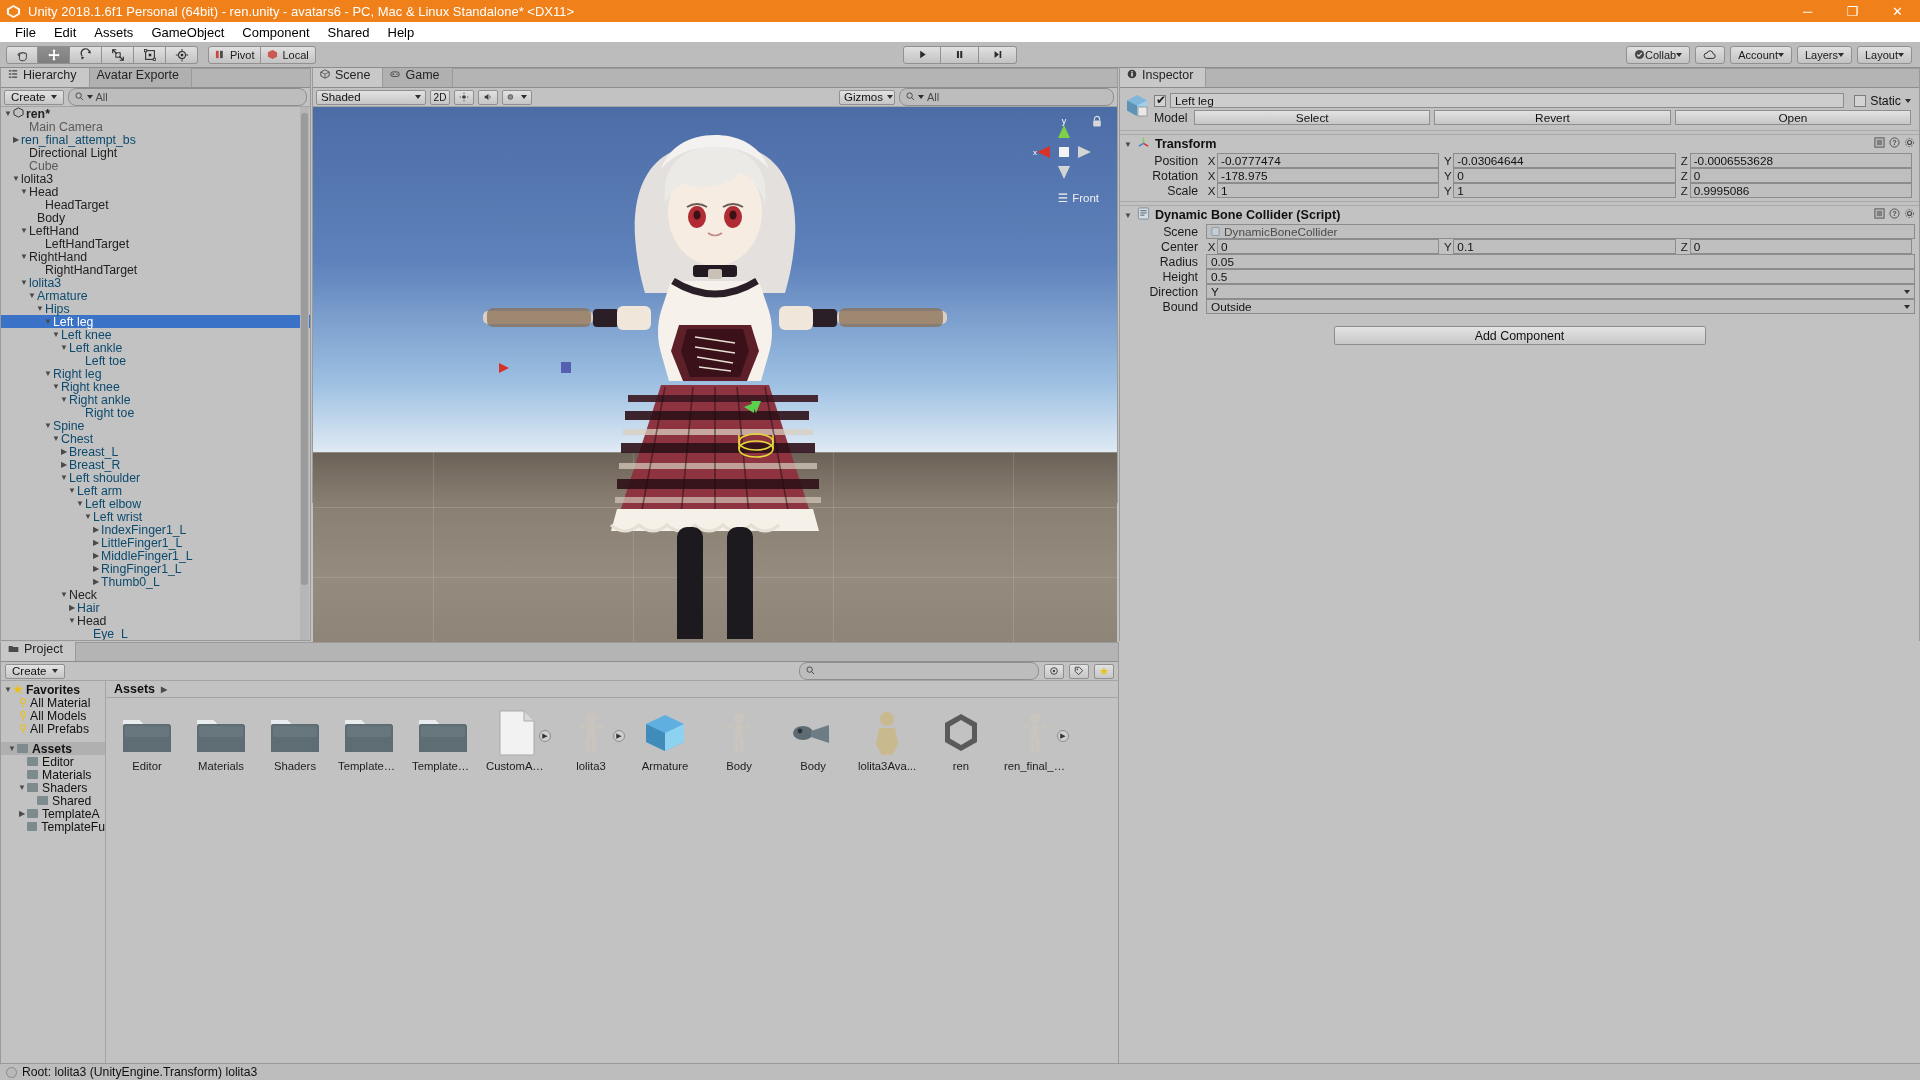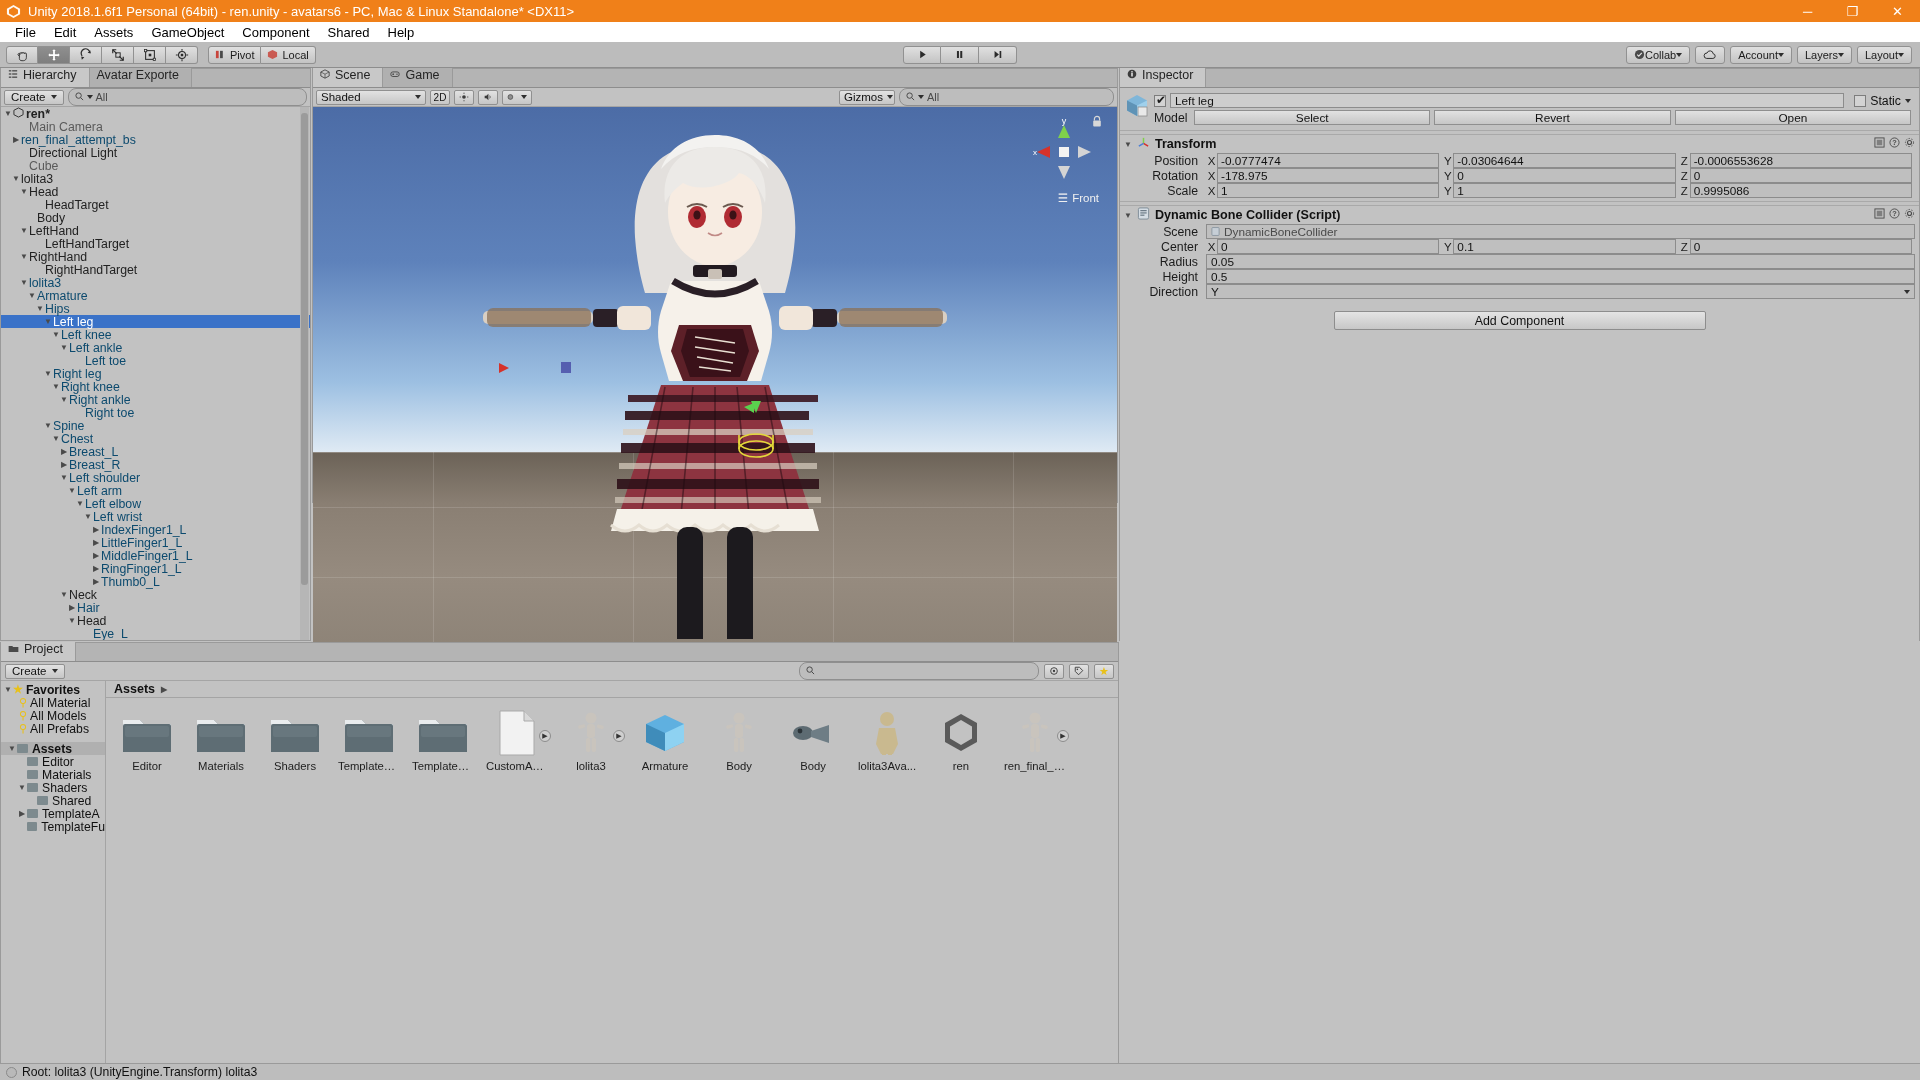--- a/index.html
+++ b/index.html
@@ -936,20 +936,27 @@
         <span class="ilabel">Height</span>
         <span class="ifield">0.5</span>
       </div>
       <div class="irow">
         <span class="ilabel">Direction</span>
         <span class="ifield">
             <span>Y</span>
             <span class="caret" style="margin-left:auto"></span>
           </span>
       </div>
+      <div class="irow">
+        <span class="ilabel">Bound</span>
+        <span class="ifield">
+            <span>Outside</span>
+            <span class="caret" style="margin-left:auto"></span>
+          </span>
+      </div>
 
       <div class="addcomp">Add Component</div>
     </div>
   </div>
 
   <div class="panel" id="project">
     <div class="panel-tabs">
       <div class="ptab sel">
         <span>
           <svg width="11" height="9" viewBox="0 0 12 10">

